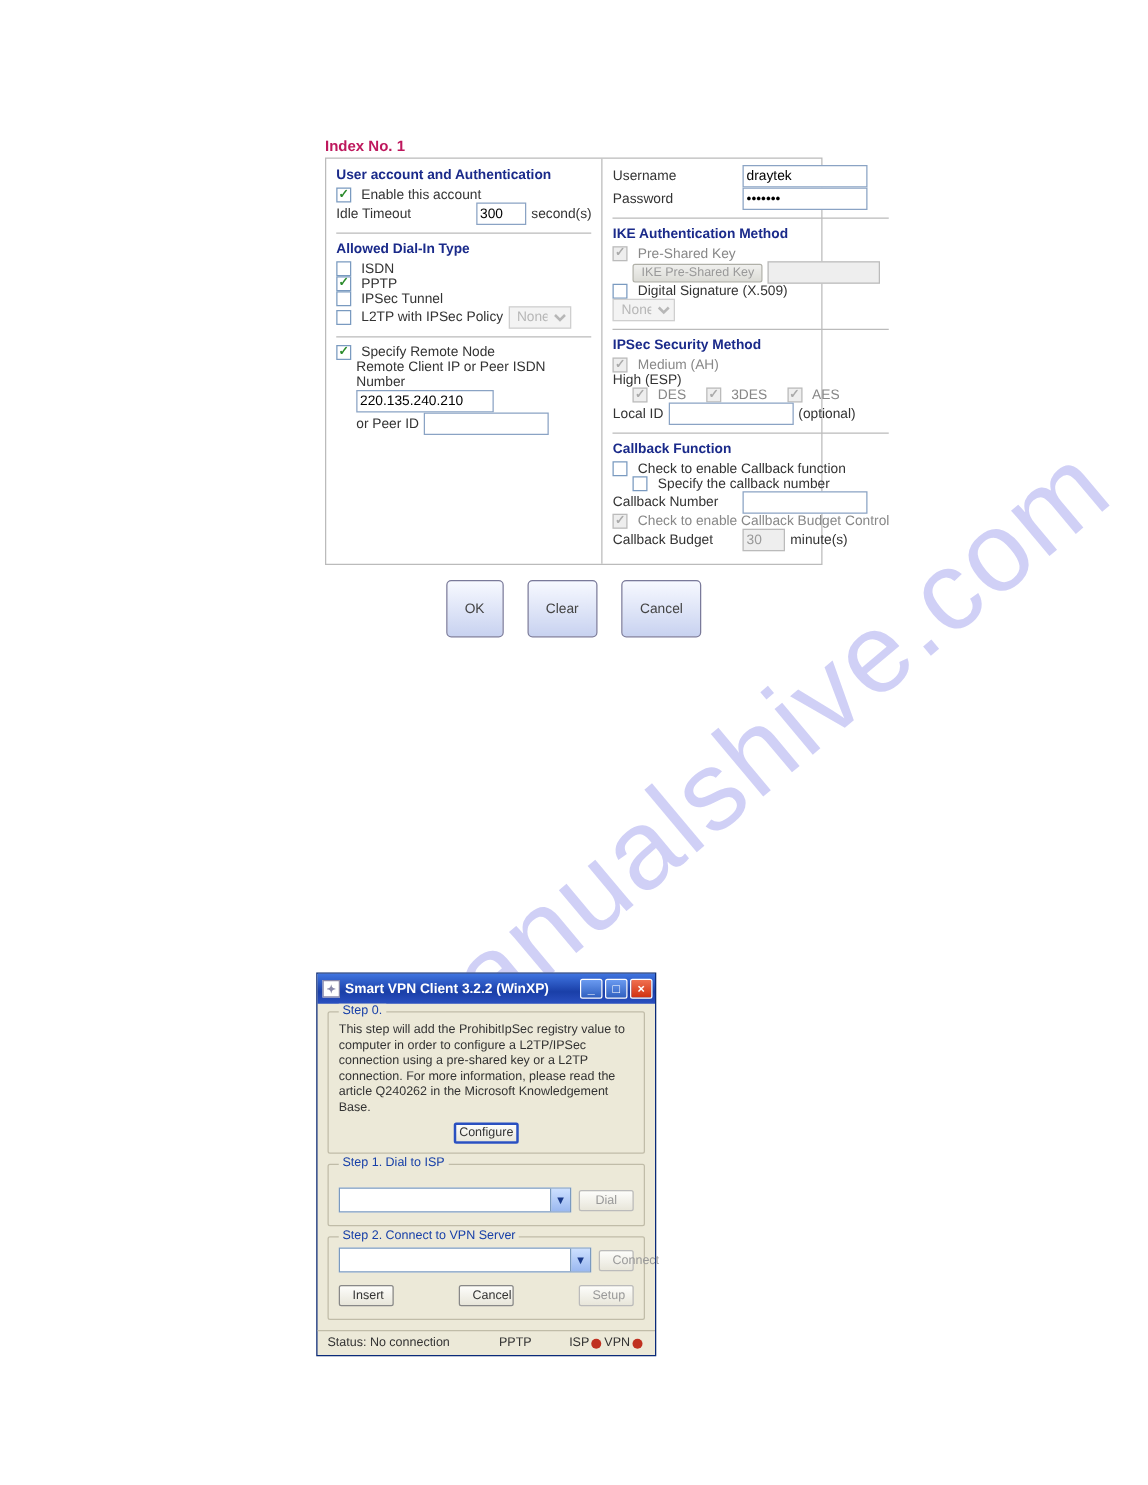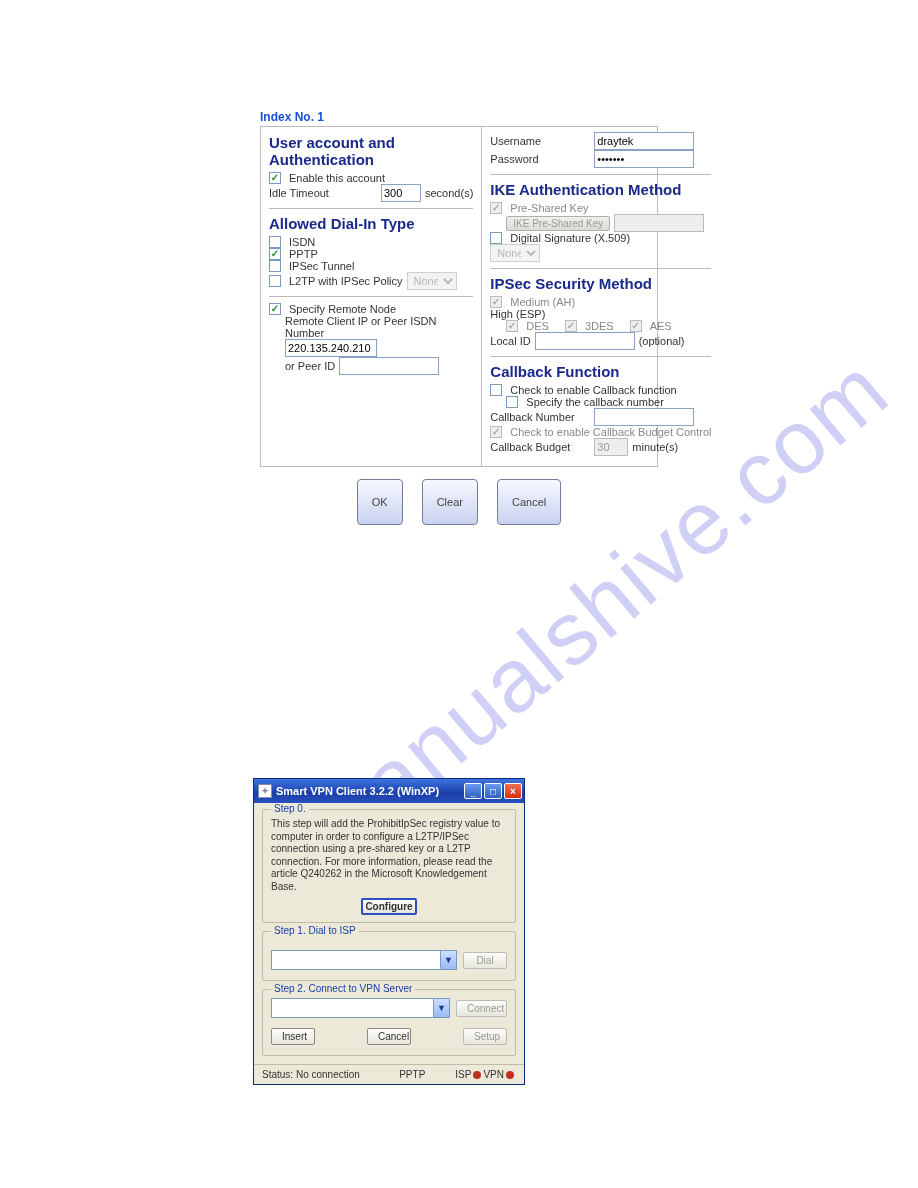--- a/index.html
+++ b/index.html
@@ -18,39 +18,39 @@
     padding: 90px 260px 0 260px;
   }
   .breadcrumb {
     color: #1a2a8a;
     font-weight: bold;
     font-size: 12px;
     padding-bottom: 4px;
     border-bottom: 1px solid #bbb;
   }
   .index {
-    color: #1d4ed8;
+    color: #be185d;
     font-weight: bold;
     font-size: 12px;
     margin-top: 20px;
   }
   .panel {
     border: 1px solid #bbb;
     display: flex;
     margin-top: 2px;
   }
   .col {
     flex: 1;
     padding: 5px 8px 10px 8px;
   }
   .col.left { border-right: 1px solid #bbb; }
   .section-title {
     color: #1a2a8a;
     font-weight: bold;
-    font-size: 15px;
+    font-size: 11px;
     margin: 2px 0 4px 0;
   }
   .row {
     display: flex;
     align-items: center;
     margin: 0 0;
     gap: 4px;
   }
   .row label, .row span { white-space: nowrap; }
   .chk {
@@ -158,21 +158,21 @@
   }
   .xp-text { color:#333; line-height:1.25; }
   .xp-btn {
     border: 1px solid #888;
     border-radius: 2px;
     background: linear-gradient(#fdfdfb,#e8e6da);
     padding: 2px 10px;
     font-size: 10px;
     cursor:pointer;
   }
-  .xp-btn.primary { border: 2px solid #2a50c0; padding:1px 2px;font-weight:bold; }
+  .xp-btn.primary { border: 2px solid #2a50c0; padding:1px 2px; }
   .xp-btn.disabled { color:#999; border-color:#bbb; cursor:default;}
   .xp-select {
     flex:1; height:20px; border:1px solid #7a9ac0; background:#fff;
     display:flex;align-items:center;justify-content:flex-end;
   }
   .xp-select .arrow {
     width:16px;height:18px;background:linear-gradient(#cde0ff,#9ab8f0);
     border-left:1px solid #7a9ac0;display:flex;align-items:center;justify-content:center;color:#1a3a8a;font-size:9px;
   }
   .xp-status {
@@ -225,21 +225,21 @@
         <select class="disabled" style="width:50px" disabled=""><option>None</option></select>
       </div>
 
       <div class="divider"></div>
       <div class="row">
           <span class="chk green"></span>
           <span>Specify Remote Node</span>
         </div>
       <div class="indent">Remote Client IP or Peer ISDN Number</div>
       <div class="indent row">
-          <input type="text" style="width: 92px;" value="220.135.240.210">
+          <input type="text" style="width: 110px;" value="220.135.240.210">
         </div>
       <div class="indent row">
         <span>or Peer ID</span>
         <input type="text" style="width: 100px;">
       </div>
     </div>
 
     <div class="col">
       <div class="row">
         <span style="width:100px">Username</span>
@@ -350,21 +350,21 @@
           </div>
         <span class="xp-btn disabled" style="width:44px;text-align:center">Dial</span>
       </div>
     </div>
     <div class="xp-group">
       <div class="xp-legend">Step 2. Connect to VPN Server</div>
       <div class="row" style="gap:6px">
         <div class="xp-select">
             <div class="arrow">▼</div>
           </div>
-        <span class="xp-btn disabled" style="width:51px;text-align:center">Connect</span>
+        <span class="xp-btn disabled" style="width:28px;text-align:center">Connect</span>
       </div>
       <div class="row" style="margin-top:10px;gap:0">
         <span class="xp-btn" style="width:44px;text-align:center">Insert</span>
         <span style="flex:1"></span>
         <span class="xp-btn" style="width:44px;text-align:center">Cancel</span>
         <span style="flex:1"></span>
         <span class="xp-btn disabled" style="width:44px;text-align:center">Setup</span>
       </div>
     </div>
   </div>

